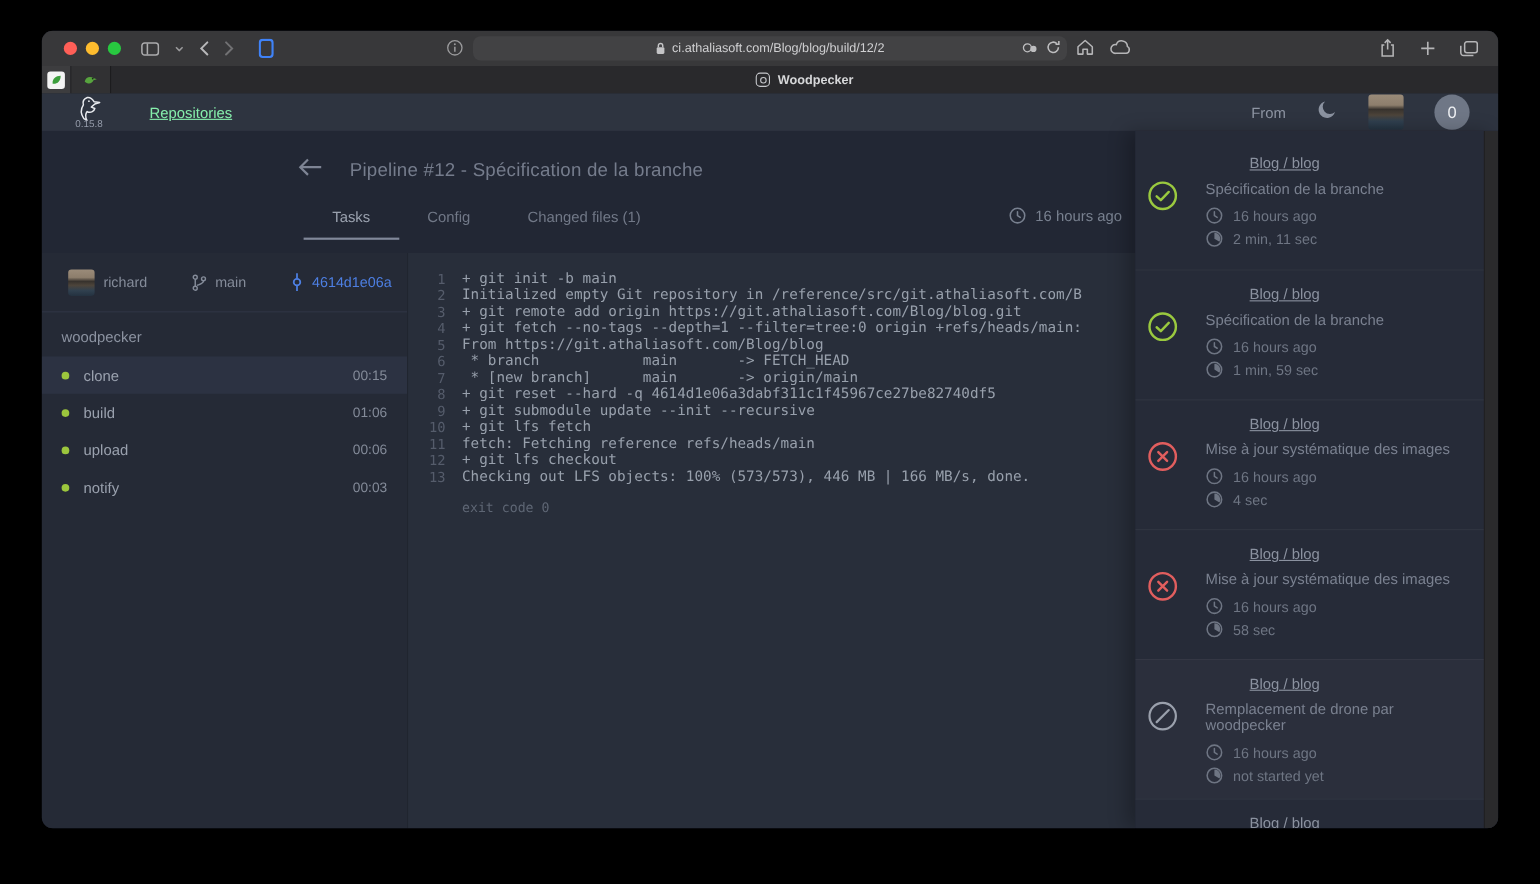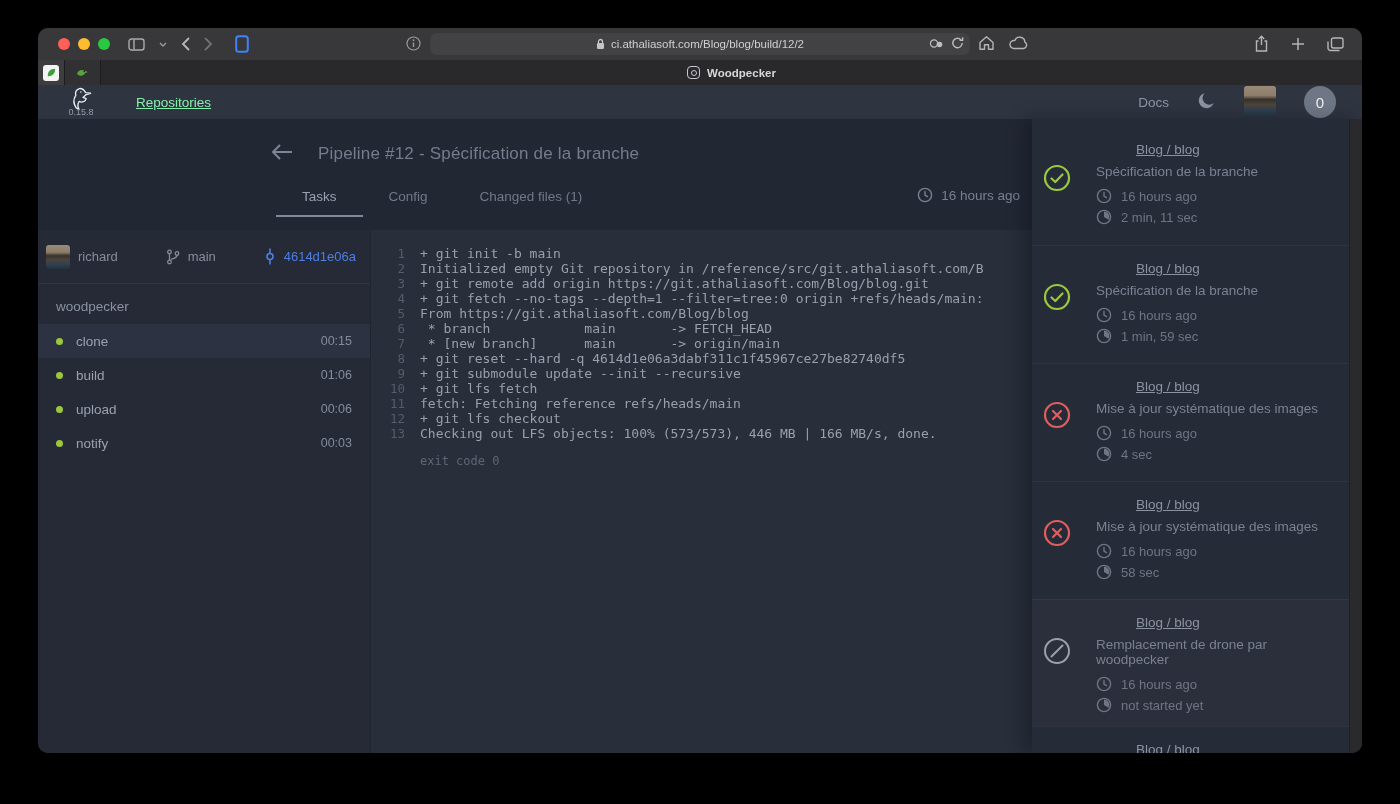--- a/index.html
+++ b/index.html
@@ -57,21 +57,21 @@
   .ptitle { font-size:17px; letter-spacing:.2px; }
   .tabsrow { position:relative; margin-top:16px; padding-left:238px; display:flex; height:36px; }
   .ptab { padding:8px 26px 12px; font-size:13.5px; color:#717887; border-bottom:2px solid transparent; }
   .ptab.active { color:#9aa1ae; border-bottom-color:#818899; }
   .timeago { position:absolute; right:12px; top:6px; display:flex; align-items:center; gap:8px;
     color:#78808f; font-size:13.5px; }
 
   .pbody { position:absolute; left:0; top:111px; bottom:0; width:994px; display:flex; }
   .sidebar { width:332px; background:#252a36; flex:0 0 auto; }
   .binfo { height:54px; display:flex; align-items:center; justify-content:space-between;
-    padding:0 14px 0 8px; border-bottom:1px solid #2f3545; }
+    padding:0 14px 0 24px; border-bottom:1px solid #2f3545; }
   .bi { display:flex; align-items:center; gap:8px; color:#858c9a; font-size:13px; }
   .bi-avatar { width:24px; height:24px; border-radius:3px;
     background:linear-gradient(180deg,#9a8b79 0%,#8d7e6c 30%,#37322d 45%,#4d443a 60%,#30404f 80%,#243240 100%); }
   .commit { color:#4d7fe3; font-size:13px; }
   .grouplabel { padding:15px 18px 10px; color:#8b92a0; font-size:13.5px; }
   .step { height:34px; display:flex; align-items:center; padding:0 18px; }
   .step.sel { background:#2c3242; }
   .sdot { width:7px; height:7px; border-radius:50%; background:#9cc63d; margin-right:13px; flex:0 0 auto; }
   .sname { color:#9aa1ae; font-size:13.5px; }
   .sdur { margin-left:auto; color:#848b99; font-size:12.5px; }
@@ -224,21 +224,21 @@
   <div class="appheader">
     <div class="logo">
       <svg width="26" height="24" viewBox="0 0 32 30">
           <path d="M14 2 C10 3.5 8.5 7 9.5 10.5 C6.5 15 6.5 21 10 26 L13.5 28 C11.5 24 11.8 20.5 13.8 18 C17.5 20 21.5 18.2 22.5 14.5 L18.5 13 L22.5 9.5 L28 7.8 L21.8 7 C20 4 17 1.5 14 2 Z" fill="none" stroke="#e9ebef" stroke-width="1.7" stroke-linejoin="round"></path>
           <circle cx="15.8" cy="6.2" r="1" fill="#e9ebef"></circle>
         </svg>
       <span class="version">0.15.8</span>
     </div>
     <span class="navitem">Repositories</span>
     <div class="hright">
-      <span class="docs">Docs</span>
+      <span class="docs">From</span>
       <span>
         <svg width="19" height="19" viewBox="0 0 20 20">
             <path d="M17.5 12.5 A8 8 0 1 1 8 2.3 A6.6 6.6 0 0 0 17.5 12.5 Z" fill="#8b92a0"></path>
           </svg>
       </span>
       <span class="avatar"></span>
       <span class="badge">0</span>
     </div>
   </div>
 

